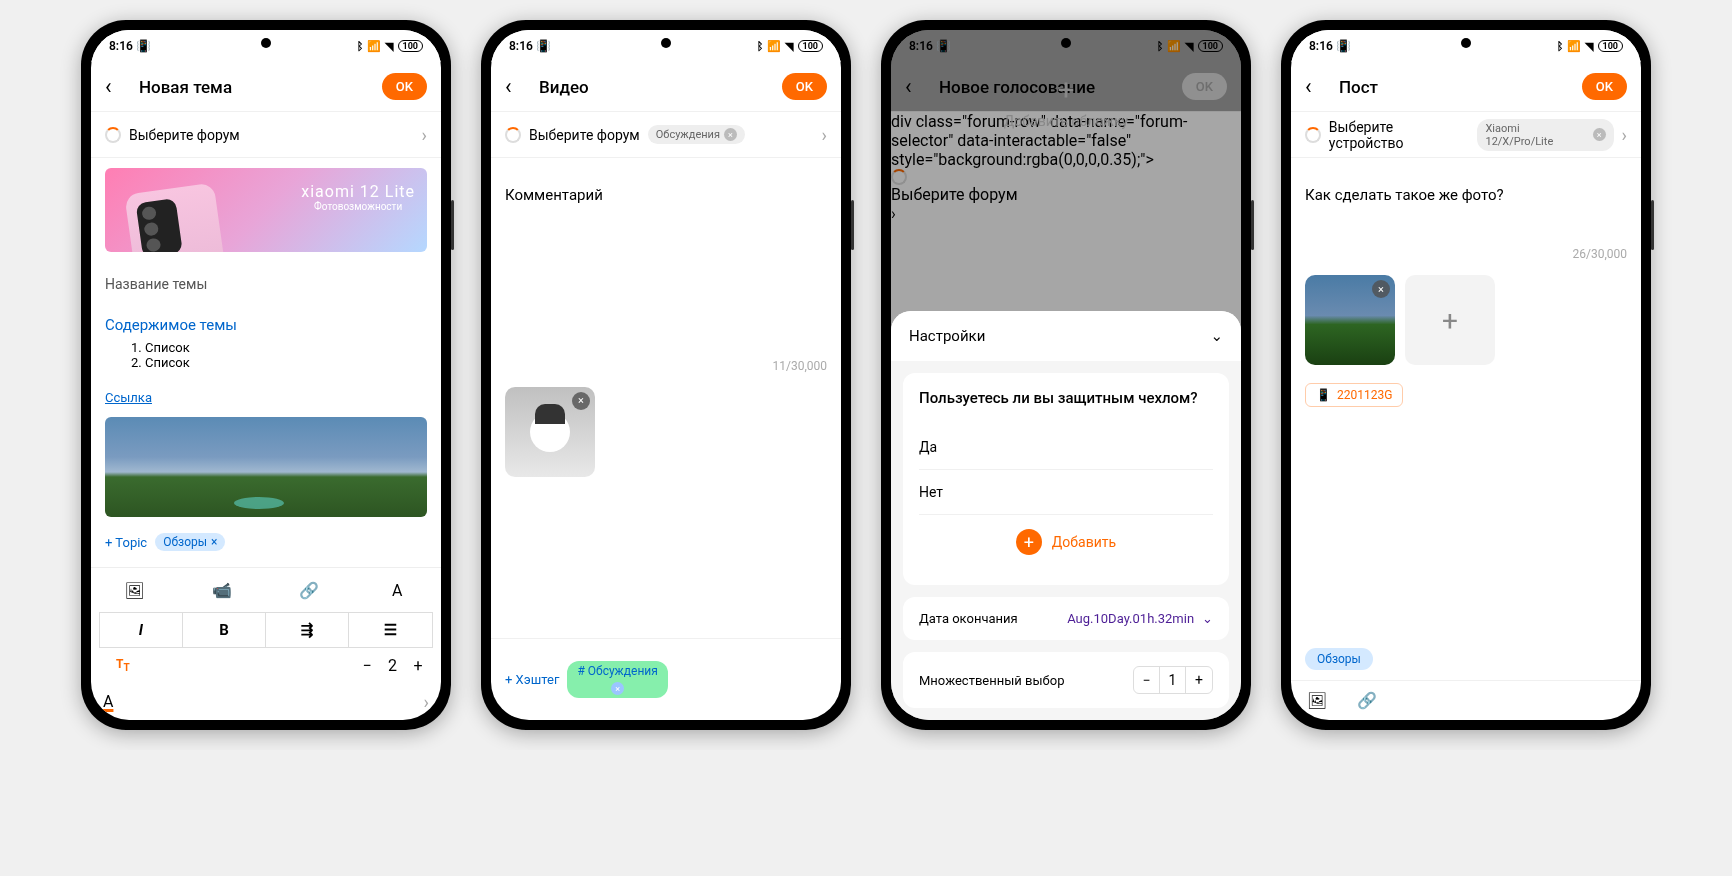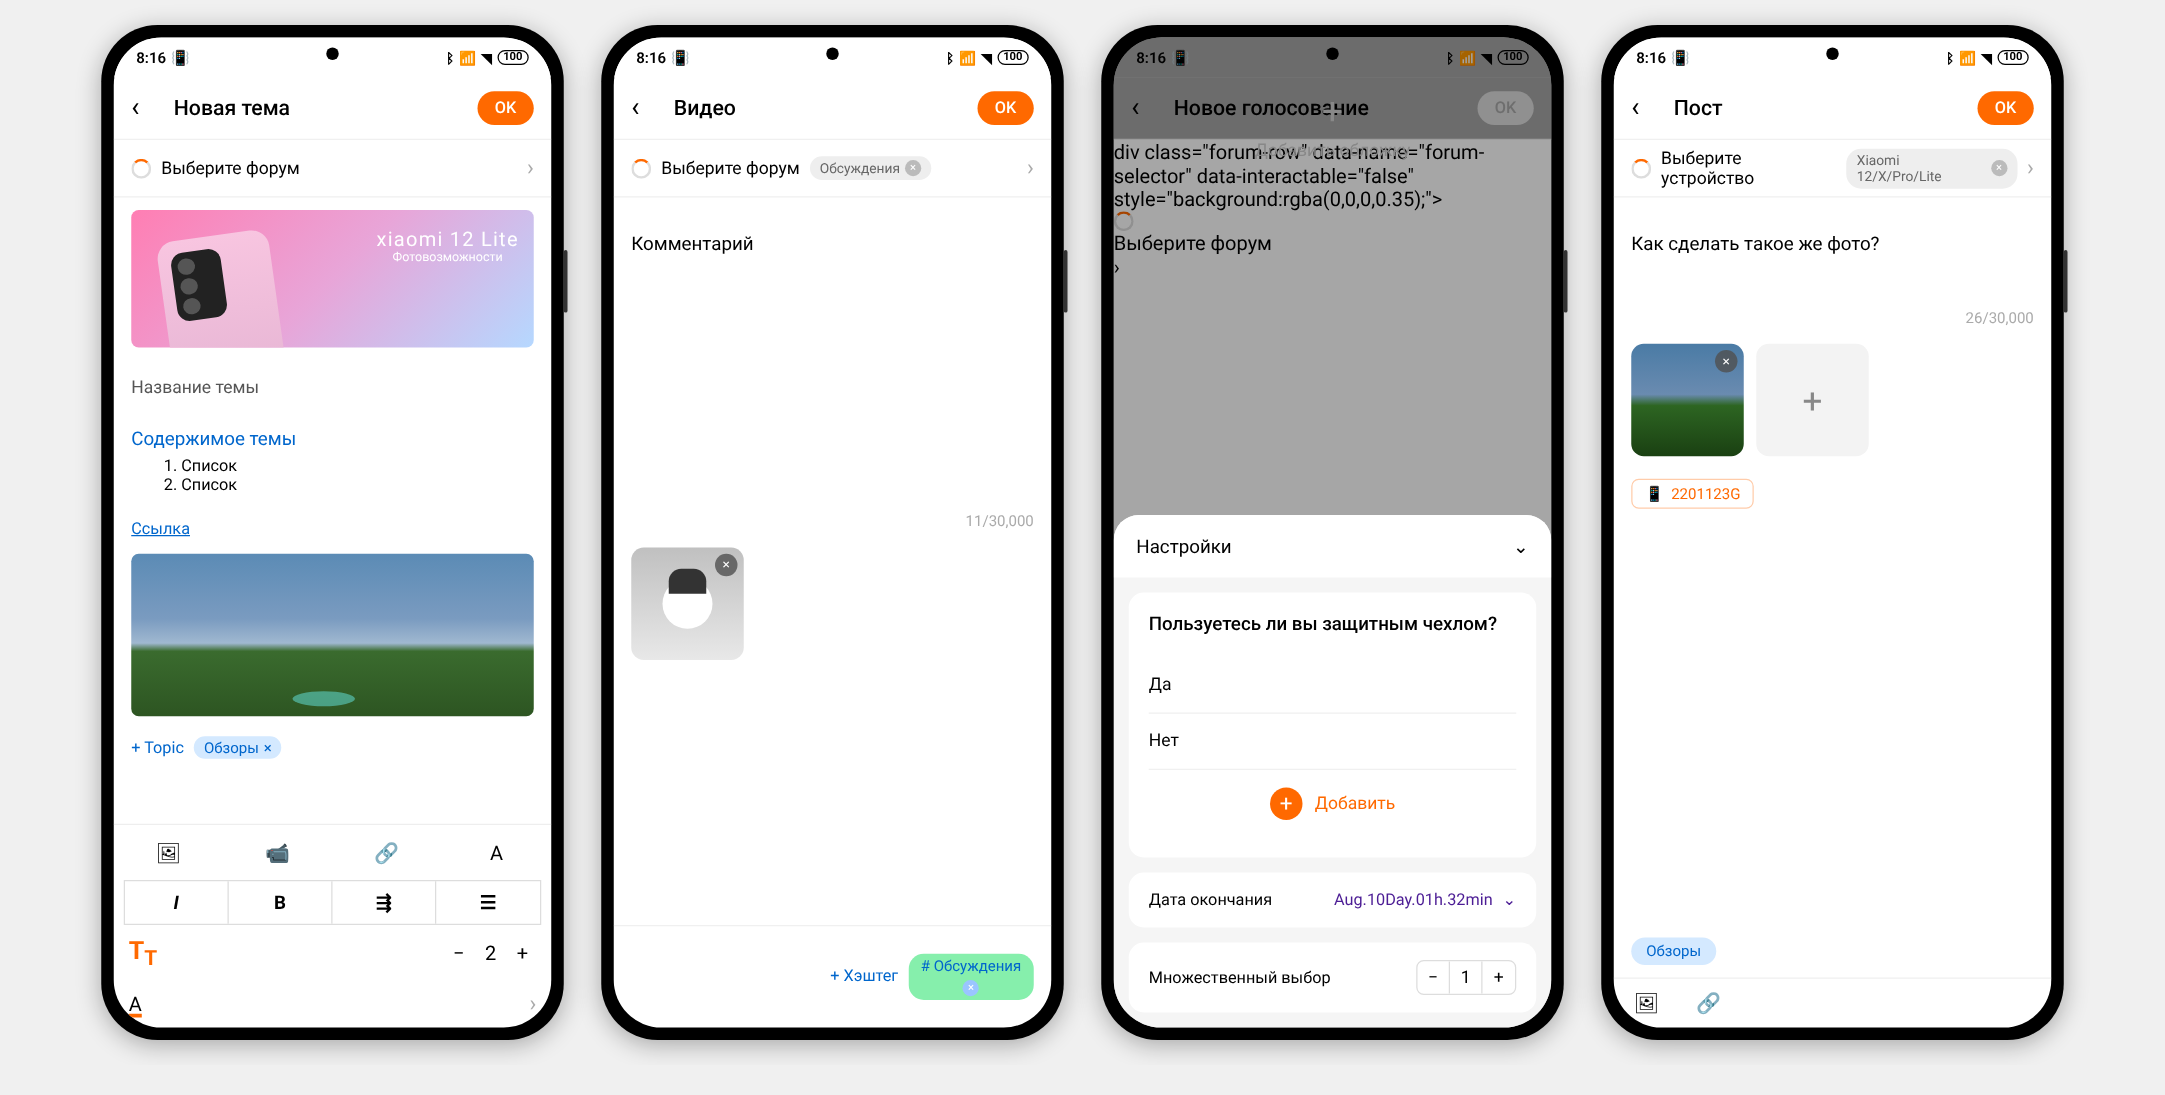--- a/index.html
+++ b/index.html
@@ -6,21 +6,21 @@
   body {
     background: #f0f0f0;
     font-family: -apple-system, BlinkMacSystemFont, "Segoe UI", Roboto, sans-serif;
     padding: 20px;
     display: flex;
     gap: 30px;
     justify-content: center;
   }
   .phone {
     width: 370px;
-    height: 812px;
+    height: 710px;
     background: #000;
     border-radius: 45px;
     padding: 10px;
     position: relative;
     box-shadow: 0 4px 20px rgba(0,0,0,0.3);
   }
   .phone::before { 
     content: "";
     position: absolute;
     right: -3px;
@@ -213,21 +213,21 @@
   .topic-add { color: #0066cc; cursor: pointer; }
   .topic-chip { background: #d4e9ff; color: #0066cc; border-radius: 10px; padding: 2px 8px; font-size: 12px; display: inline-flex; align-items: center; gap: 4px; }
   .topic-chip .x { color: #0066cc; cursor: pointer; }
   .toolbar-section { border-top: 1px solid #eee; }
   .tool-row1 { display: flex; justify-content: space-around; padding: 10px 0; }
   .tool-ic { width: 24px; height: 24px; display: flex; align-items: center; justify-content: center; cursor: pointer; font-size: 16px; }
   .tool-grid { display: grid; grid-template-columns: repeat(4, 1fr); border: 1px solid #ddd; margin: 0 8px; }
   .tool-grid div { border-right: 1px solid #ddd; text-align: center; padding: 8px 0; font-size: 15px; font-weight: 700; cursor: pointer; }
   .tool-grid div:last-child { border-right: none; }
   .size-row { display: flex; align-items: center; padding: 8px 12px; gap: 10px; }
-  .tt-icon { color: #ff6900; font-size: 20px; font-weight: 700; }
+  .tt-icon { color: #ff6900; font-size: 12px; font-weight: 700; margin-left: 13px; }
   .size-row .spacer { flex: 1; }
   .size-row .btn { width: 22px; text-align: center; cursor: pointer; font-size: 16px; }
   .color-row { display: flex; align-items: center; padding: 8px 12px; justify-content: space-between; }
   .underline-a { text-decoration: underline; text-decoration-color: #ff6900; text-decoration-thickness: 3px; font-size: 16px; }
   
   .comment-text { font-size: 15px; margin: 18px 0 3px; }
   .char-count { text-align: right; color: #aaa; font-size: 12px; margin-bottom: 14px; }
   .thumb {
     width: 90px;
     height: 90px;
@@ -248,21 +248,21 @@
     color: #fff;
     border-radius: 50%;
     display: flex;
     align-items: center;
     justify-content: center;
     font-size: 11px;
     cursor: pointer;
   }
   .robot { width: 40px; height: 40px; background:#fff; border-radius:50%; position:relative; }
   .robot::before { content:""; position:absolute; top:-8px; left:50%; transform:translateX(-50%); width:30px; height:20px; background:#333; border-radius:10px 10px 0 0; }
-  .hashtag-row { display: flex; align-items: center; gap: 8px; padding: 22px 14px; border-top: 1px solid #f0f0f0; justify-content: flex-end; }
+  .hashtag-row { display: flex; align-items: center; gap: 8px; padding: 22px 14px; border-top: 1px solid #f0f0f0; }
   .hashtag-add { color: #0066cc; font-size: 13px; cursor: pointer; }
   .hashtag-chip { background: #86efac; color: #0066cc; border-radius: 12px; padding: 3px 10px; font-size: 12px; display:inline-flex; align-items:center; gap:4px;flex-direction:column;}
   
   .dimmed-content {
     flex: 1;
     background: rgba(0,0,0,0.35);
     position: relative;
   }
   .add-cover {
     height: 140px;

